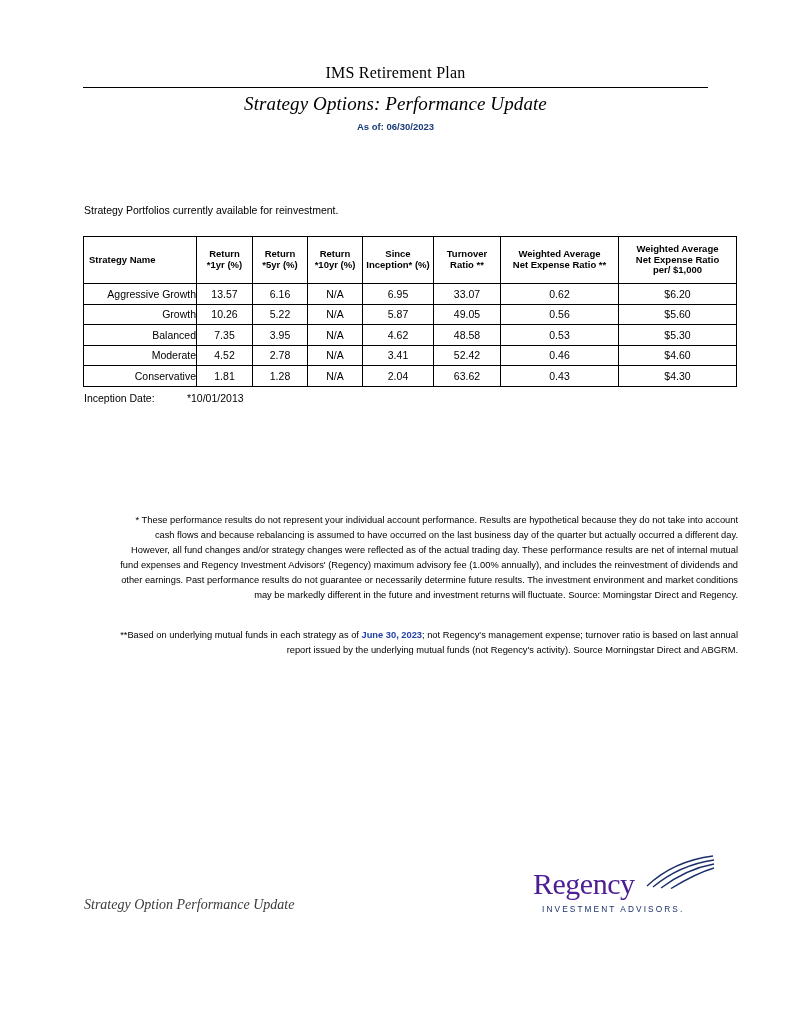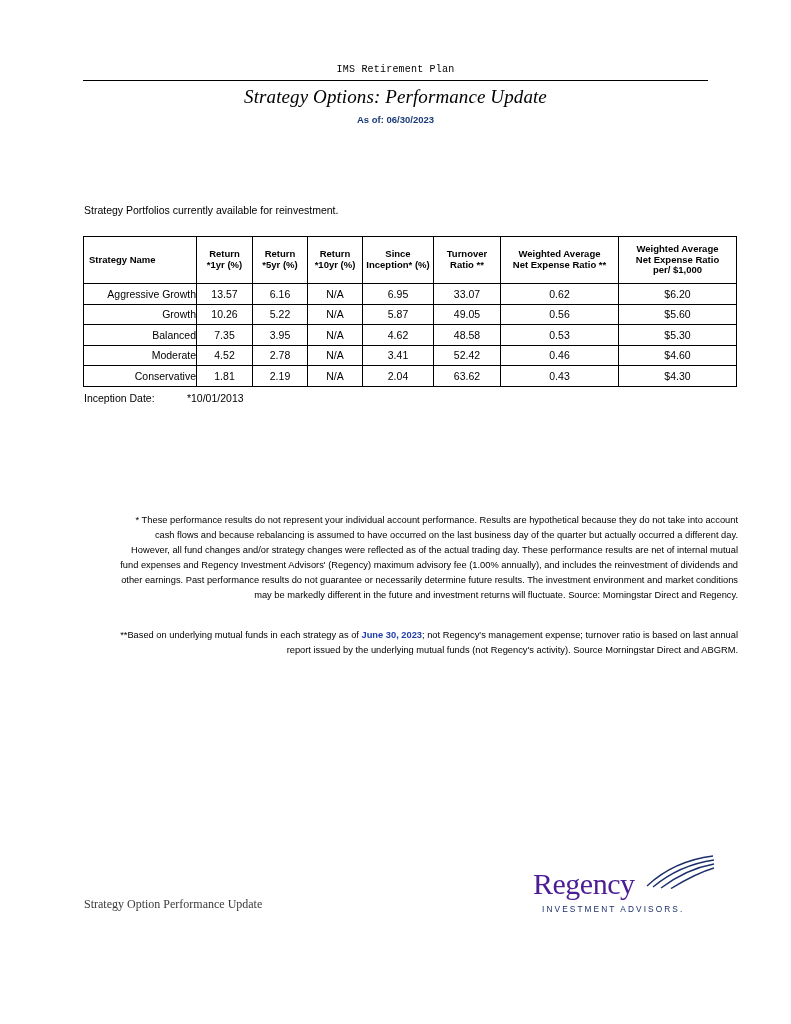--- a/index.html
+++ b/index.html
@@ -24,25 +24,25 @@
 
   
   .header {
     position: absolute;
     top: 64px;
     left: 83px;
     width: 625px;
     text-align: center;
   }
   .doc-title {
-    font-size: 10px;
+    font-size: 16px;
     font-weight: normal;
     letter-spacing: 0.2px;
     margin: 0 0 5px 0;
-    font-family: Liberation Mono, monospace;
+    font-family: Liberation Serif, serif;
   }
   .title-rule {
     border: none;
     border-top: 1.6px solid #000;
     margin: 0 0 5px 0;
     width: 100%;
   }
   .doc-subtitle {
     font-size: 19px;
     font-style: italic;
@@ -147,21 +147,22 @@
   .date-blue {
     color: #2340a8;
     font-weight: bold;
   }
 
   
   .footer-label {
     position: absolute;
     left: 84px;
     top: 897px;
-    font-size: 12px;
+    font-size: 14px;
+    font-style: italic;
     font-family: "Liberation Serif", serif;
     color: #3a3a3a;
   }
   .logo {
     position: absolute;
     left: 533px;
     top: 855px;
     width: 180px;
     height: 60px;
   }
@@ -292,21 +293,21 @@
           <td>2.78</td>
           <td>N/A</td>
           <td>3.41</td>
           <td>52.42</td>
           <td>0.46</td>
           <td>$4.60</td>
         </tr>
         <tr>
           <td class="name">Conservative</td>
           <td>1.81</td>
-          <td>2.19</td>
+          <td>1.28</td>
           <td>N/A</td>
           <td>2.04</td>
           <td>63.62</td>
           <td>0.43</td>
           <td>$4.30</td>
         </tr>
       </tbody>
     </table>
   </div>
 

